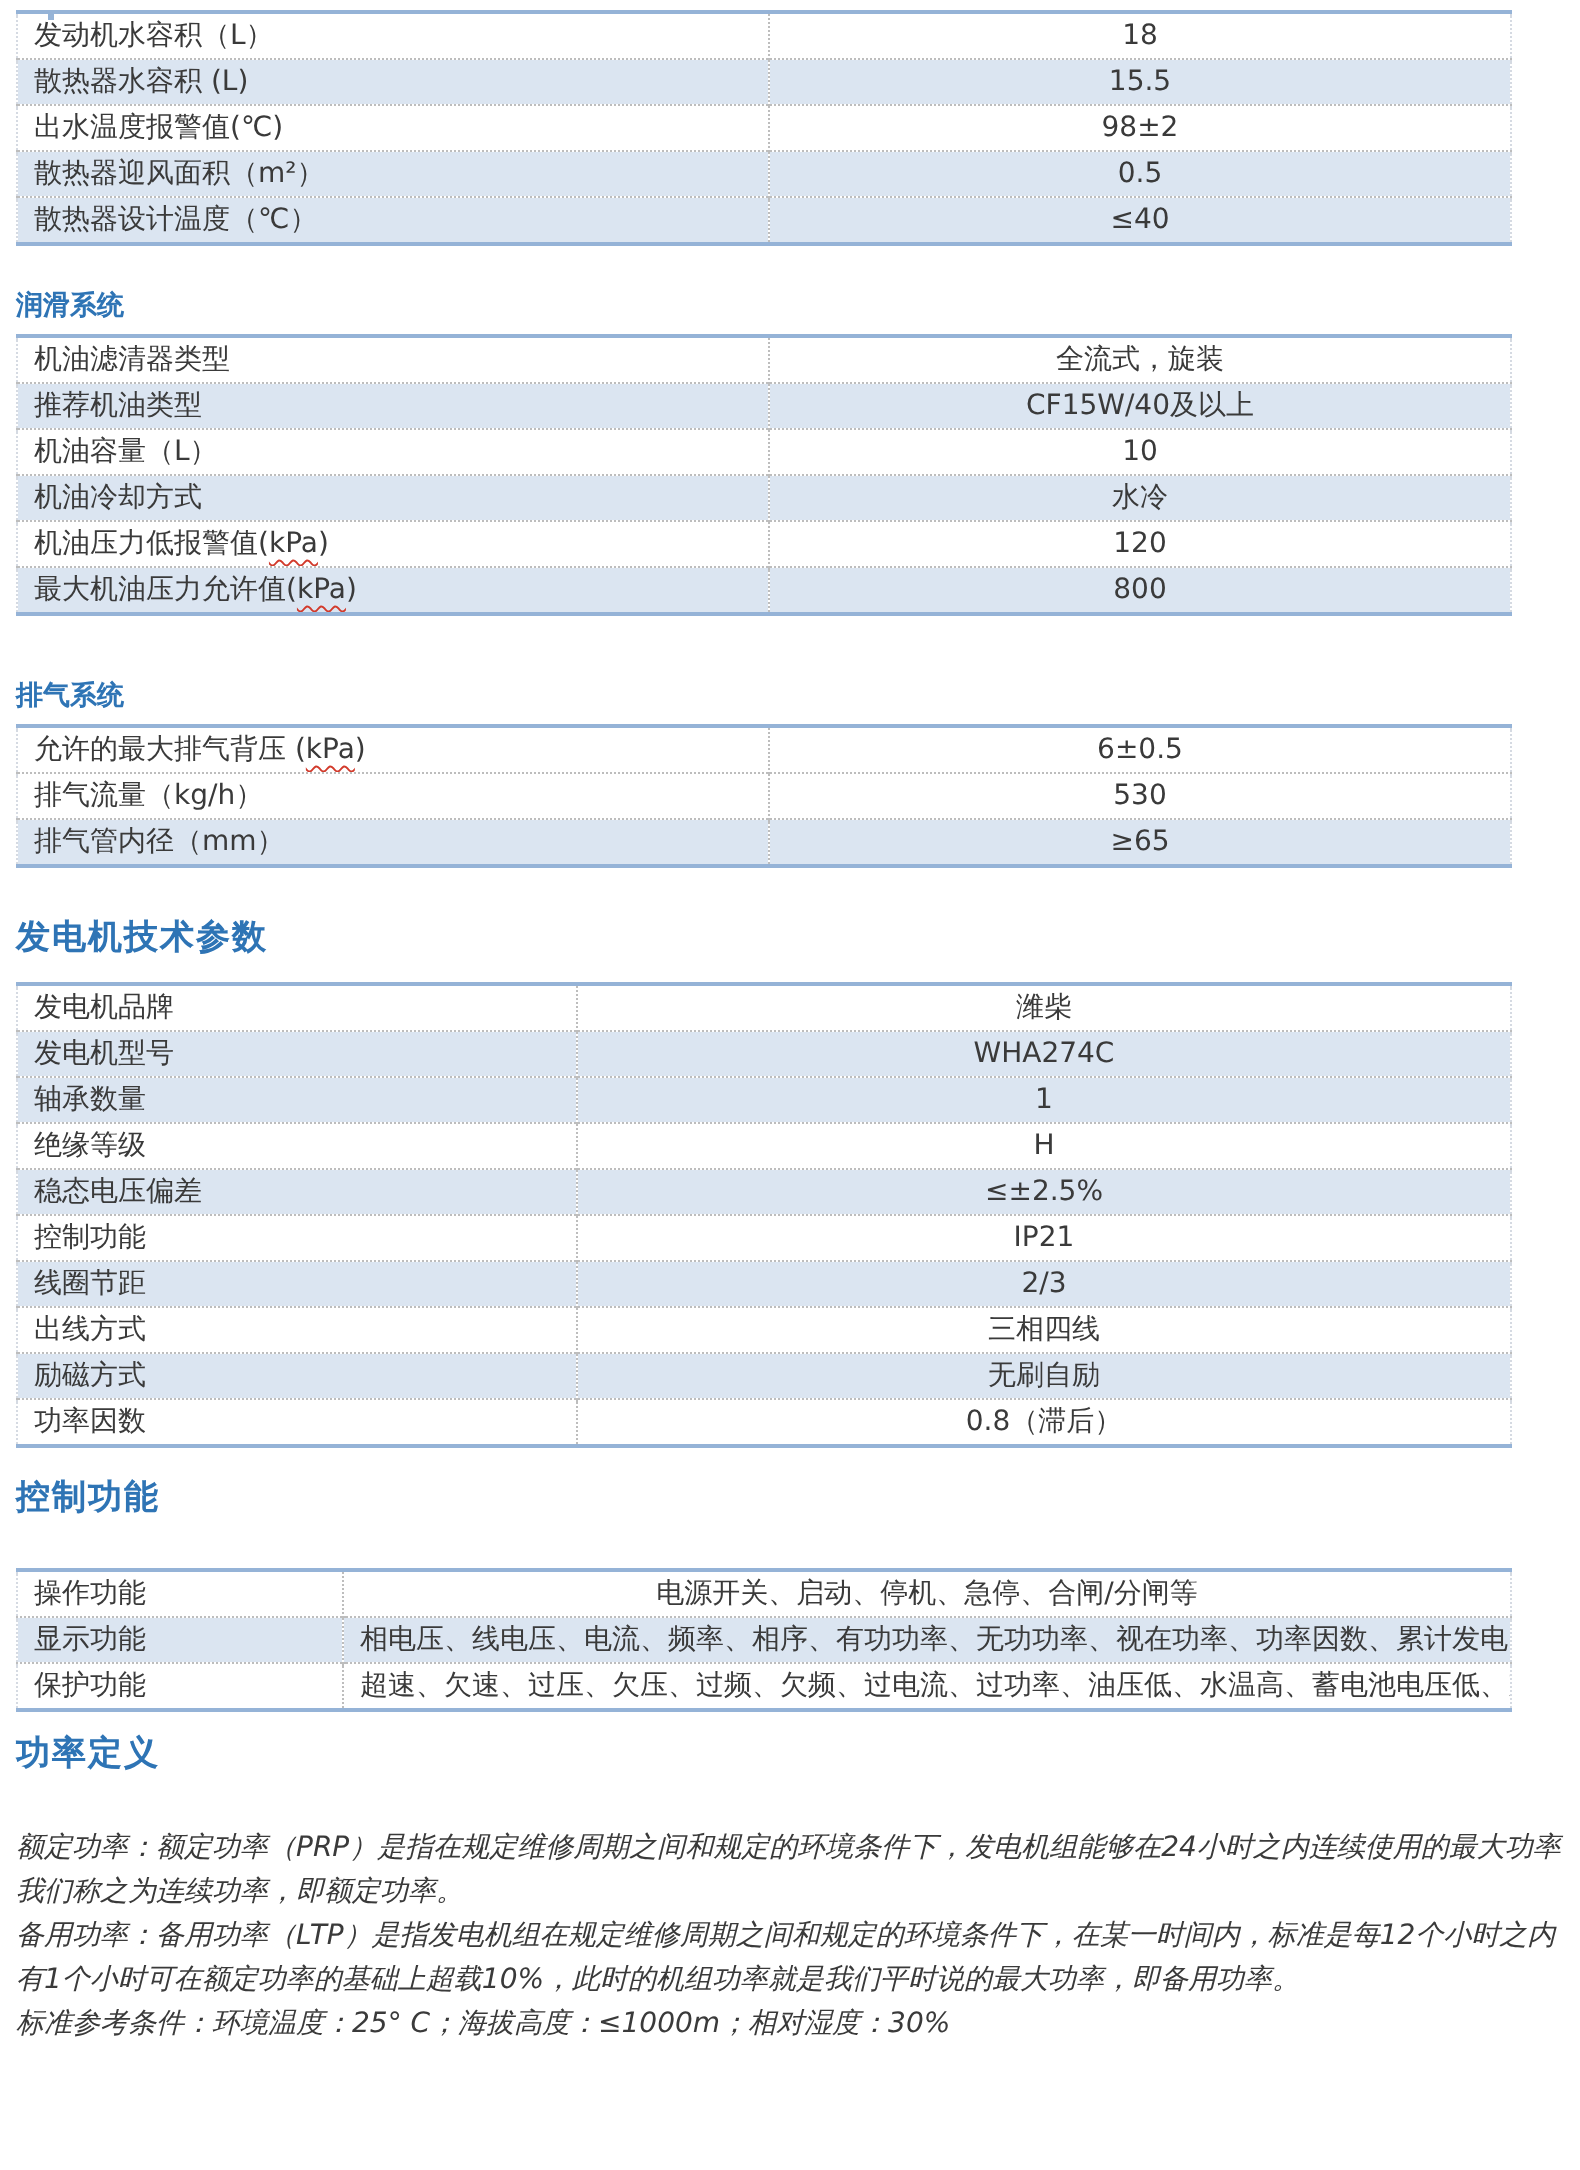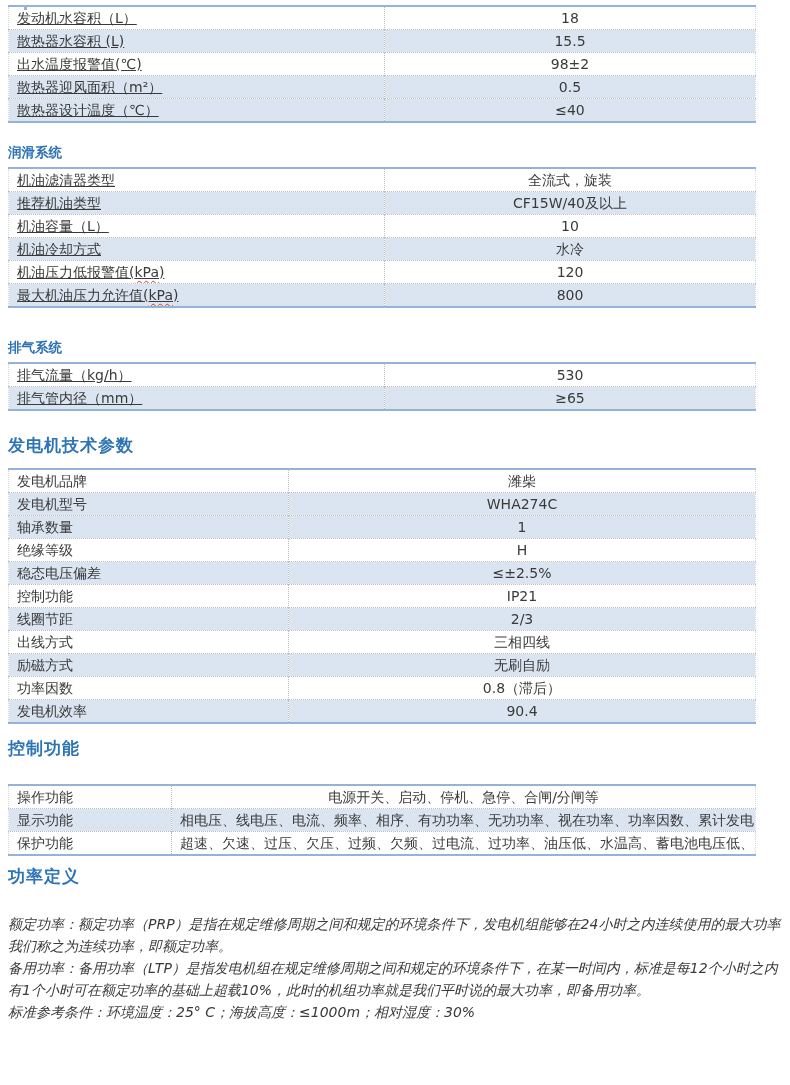--- a/index.html
+++ b/index.html
@@ -28,21 +28,21 @@
   }
   table.spec td{
     padding:1px 8px;height:23px;line-height:20px;vertical-align:middle;
     color:var(--text);overflow:hidden;white-space:nowrap;
   }
   table.spec tr + tr td{border-top:1px dotted var(--dotted);}
   table.spec td.label{border-right:1px dotted var(--dotted);text-align:left;}
   table.spec td.value{text-align:center;}
   table.spec tr.shaded td{background:var(--row-shade);}
 
-  .t-wide td.label{width:376px;text-decoration:underline;}
+  .t-wide td.label{width:376px;}
   .t-gen  td.label{width:280px;}
   .t-ctl  td.label{width:163px;vertical-align:top;}
   .t-ctl  td{white-space:normal;height:auto;line-height:22px;padding:2px 8px;}
   .t-ctl  td.value{text-align:left;vertical-align:top;}
 
   .sp{
     text-decoration:underline wavy var(--spell-red);
     text-decoration-thickness:1px;text-underline-offset:3px;
   }
 
@@ -120,20 +120,24 @@
           <td class="label">最大机油压力允许值(<span class="sp">kPa</span>)</td>
           <td class="value">800</td>
         </tr>
       </tbody>
     </table>
 
   <div class="h-small h-exh">排气系统</div>
   <table class="spec t-wide">
       <tbody>
         <tr>
+          <td class="label">允许的最大排气背压 (<span class="sp">kPa</span>)</td>
+          <td class="value">6±0.5</td>
+        </tr>
+        <tr>
           <td class="label">排气流量（kg/h）</td>
           <td class="value">530</td>
         </tr>
         <tr class="shaded">
           <td class="label">排气管内径（mm）</td>
           <td class="value">≥65</td>
         </tr>
       </tbody>
     </table>
 
@@ -172,24 +176,20 @@
           <td class="label">出线方式</td>
           <td class="value">三相四线</td>
         </tr>
         <tr class="shaded">
           <td class="label">励磁方式</td>
           <td class="value">无刷自励</td>
         </tr>
         <tr>
           <td class="label">功率因数</td>
           <td class="value">0.8（滞后）</td>
-        </tr>
-        <tr class="shaded">
-          <td class="label">发电机效率</td>
-          <td class="value">90.4</td>
         </tr>
       </tbody>
     </table>
 
   <div class="h-large h-ctl">控制功能</div>
   <table class="spec t-ctl">
       <tbody>
         <tr>
           <td class="label">操作功能</td>
           <td class="value">电源开关、启动、停机、急停、合闸/分闸等</td>

